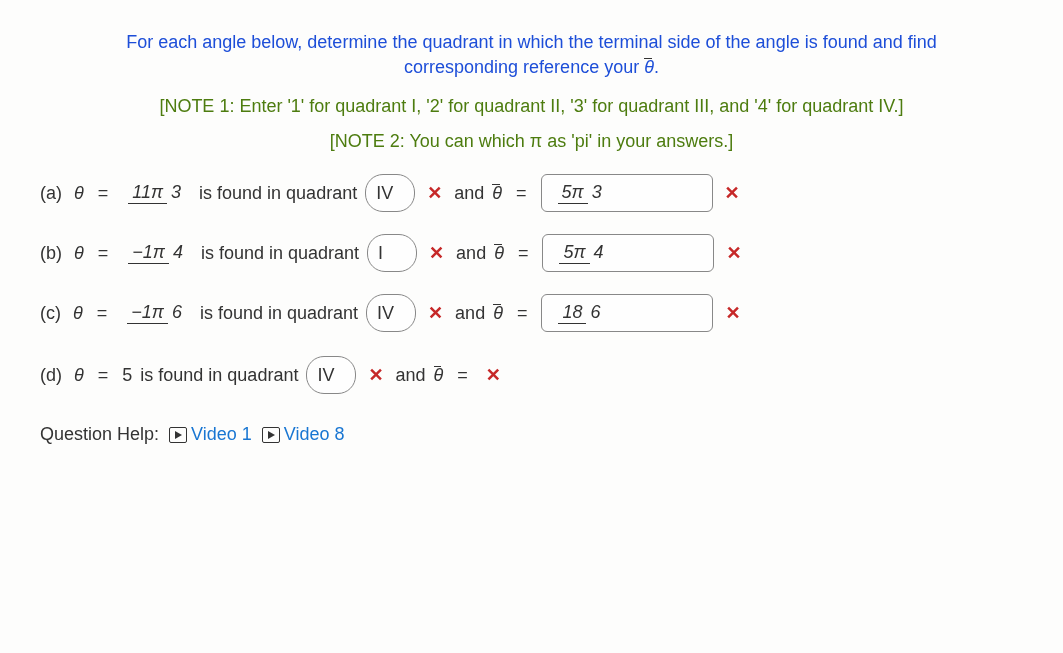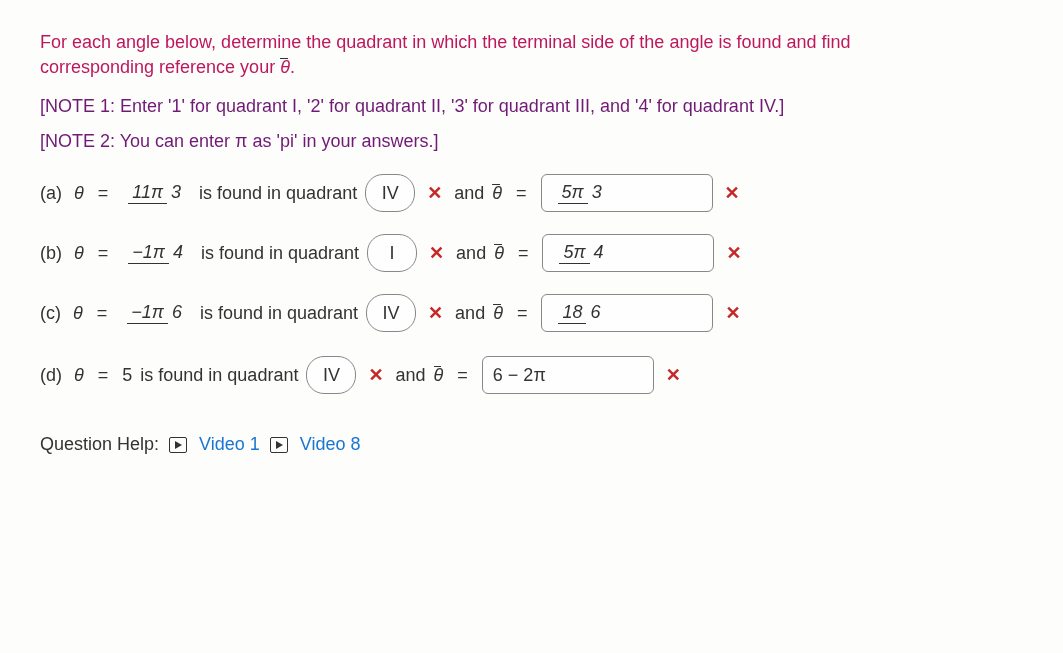--- a/index.html
+++ b/index.html
@@ -5,22 +5,22 @@
   body {
     margin: 0;
     padding: 30px 40px;
     font-family: Arial, Helvetica, sans-serif;
     font-size: 18px;
     color: #333;
     background: #fdfdfc;
     width: 1063px;
     box-sizing: border-box;
   }
-  .intro { color: #be185d; line-height: 1.4; margin-bottom: 16px; }
-  .note { color: #701a75; margin-bottom: 14px; }
+  .intro { color: #1d4ed8; line-height: 1.4; margin-bottom: 16px; text-align: center; }
+  .note { color: #4d7c0f; margin-bottom: 14px; text-align: center; }
   .row {
     display: flex;
     align-items: center;
     margin: 22px 0;
     gap: 8px;
   }
   .row-d { margin-top: 24px; }
   .label { margin-right: 4px; }
   .frac {
     display: inline-flex;
@@ -45,39 +45,39 @@
     display: inline-flex;
     align-items: center;
     border: 1.5px solid #888;
     border-radius: 6px;
     padding: 4px 10px;
     min-width: 30px;
     height: 28px;
     background: rgba(255,255,255,0.5);
     color: #333;
   }
-  .field-small { min-width: 28px; justify-content:center;border-radius:18px; }
+  .field-small { min-width: 28px; justify-content:flex-start;border-radius:18px; }
   .field-mid { min-width: 150px; justify-content:flex-start;text-align:right;}
   .cross {
     color: #c62828;
     font-weight: bold;
     font-size: 18px;
     margin: 0 4px;
   }
   .help-row {
-    margin-top: 40px;
+    margin-top: 30px;
     display: flex;
     align-items: center;
     gap: 10px;
   }
   .video-link {
     color: #1976d2;
     display: inline-flex;
     align-items: center;
-    gap: 12px;
+    gap: 4px;
     text-decoration: none;
   }
   .play-icon {
     display:inline-flex;
     width:16px;height:14px;
     border:1.4px solid #333;
     border-radius:2px;
     align-items:center;justify-content:center;
   }
   .play-icon svg{display:block}
@@ -85,21 +85,21 @@
 </style>
 </head>
 <body>
 
 <div class="intro">
   <span>For each angle below, determine the quadrant in which the terminal side of the angle is found and find</span><br>
   <span>corresponding reference your </span><span class="thetabar">θ</span><span>.</span>
 </div>
 
 <div class="note">[NOTE 1: Enter '1' for quadrant I, '2' for quadrant II, '3' for quadrant III, and '4' for quadrant IV.]</div>
-<div class="note">[NOTE 2: You can enter π as 'pi' in your answers.]</div>
+<div class="note">[NOTE 2: You can which π as 'pi' in your answers.]</div>
 
 <div class="row">
   <span class="label">(a)</span>
   <span class="theta">θ</span>
   <span class="eq">=</span>
   <span class="frac">
     <span class="num">11π</span>
     <span class="den">3</span>
   </span>
   <span> is found in quadrant </span>
@@ -175,23 +175,20 @@
   <span class="eq">=</span>
   <span>5</span>
   <span> is found in quadrant </span>
   <span class="field field-small">
       <span>IV</span>
     </span>
   <span class="cross">✕</span>
   <span> and </span>
   <span class="thetabar">θ</span>
   <span class="eq">=</span>
-  <span class="field field-mid">
-      <span>6 − 2π</span>
-    </span>
   <span class="cross">✕</span>
 </div>
 
 <div class="help-row">
   <span>Question Help:</span>
   <a class="video-link" href="#">
     <span class="play-icon">
       <svg width="8" height="8" viewBox="0 0 8 8">
           <polygon points="1,0 8,4 1,8" fill="#333"></polygon>
         </svg>

